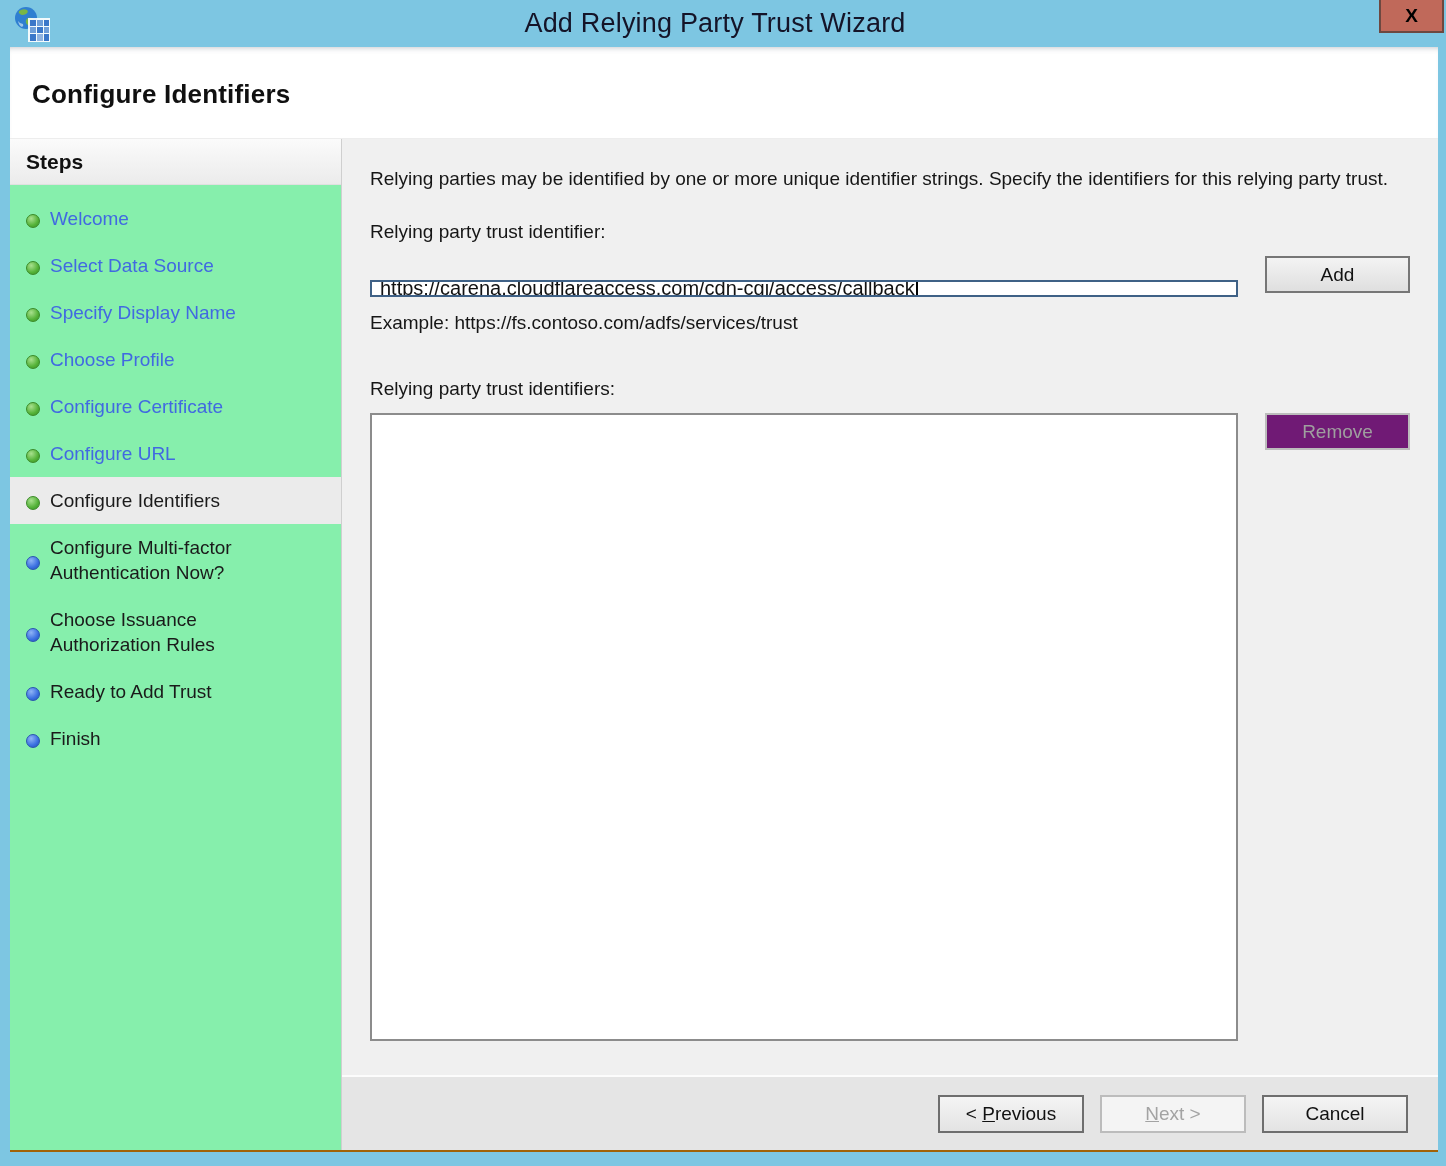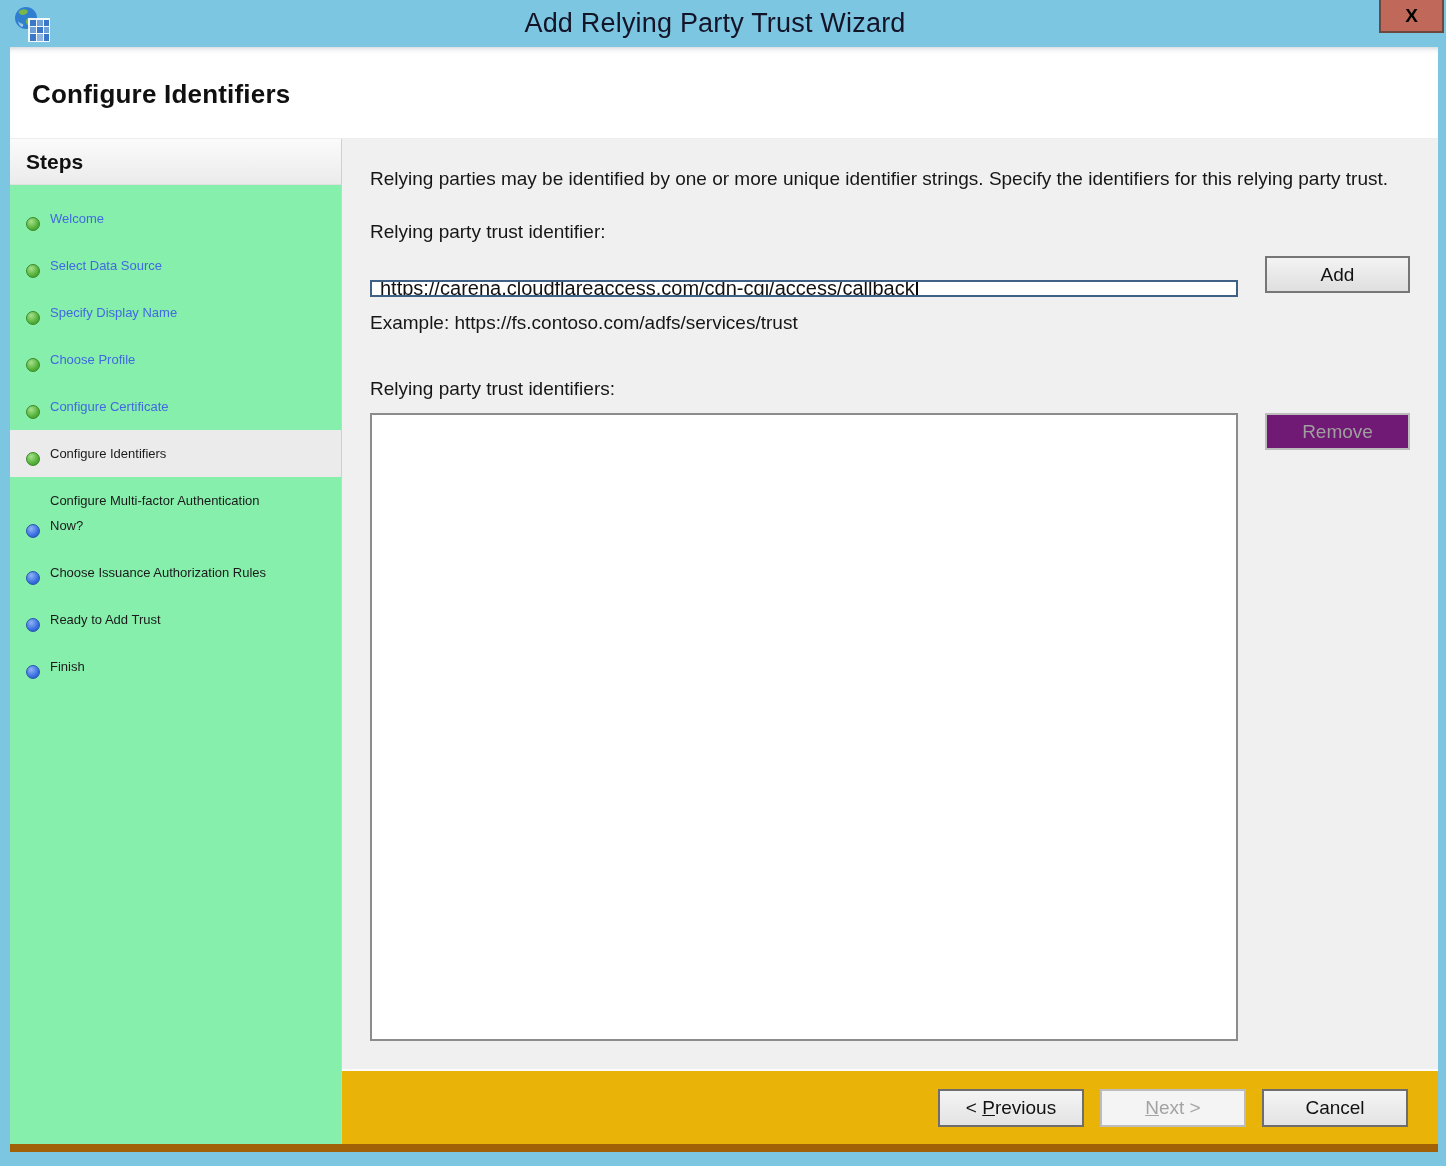--- a/index.html
+++ b/index.html
@@ -35,21 +35,21 @@
     color: #000; font-family: "Liberation Sans", sans-serif;
     font-weight: bold; font-size: 19px; line-height: 1;
     cursor: pointer;
   }
 
   
   .dialog {
     flex: 1;
     margin: 0 8px 14px 10px;
     background: #ffffff;
-    border-bottom: 8px solid #a16207;
+    border-bottom: 2px solid #a16207;
     display: flex; flex-direction: column;
     box-shadow: inset 0 5px 6px -5px rgba(90,100,110,.45);
     overflow: hidden;
   }
   .page-header {
     flex: 0 0 92px;
     padding: 32px 0 0 22px;
     border-bottom: 1px solid #ededed;
   }
   .page-header h1 { font-size: 26px; font-weight: bold; color: #101010; letter-spacing: .2px; }
@@ -64,23 +64,23 @@
     display: flex; flex-direction: column;
   }
   .steps-title {
     padding: 11px 16px 10px 16px;
     font-size: 21px; font-weight: bold; color: #111;
     background: linear-gradient(to bottom, #fbfbfb, #ebebeb);
     border-bottom: 1px solid #e0e0e0;
   }
   .steps-list { padding-top: 10px; }
   .step {
-    display: flex; align-items: flex-end;
+    display: flex; align-items: center;
     padding: 11px 8px 11px 16px;
-    font-size: 13px; line-height: 25px;
+    font-size: 19px; line-height: 25px;
   }
   .step .bullet {
     flex: 0 0 14px; width: 14px; height: 14px;
     border-radius: 50%;
     margin: 5px 10px 0 0;
   }
   .step.done .bullet, .step.current .bullet {
     background: radial-gradient(circle at 35% 30%, #a8e08e, #54b238 60%, #3c8f28);
     border: 1px solid #3a8a27;
   }
@@ -136,21 +136,21 @@
   .example { font-size: 19px; color: #161616; margin-bottom: 44px; }
   .listbox {
     width: 868px; height: 628px;
     background: #ffffff;
     border: 2px solid #8c8c8c;
   }
 
   
   .footer {
     flex: 0 0 75px;
-    background: #eab308;
+    background: #e5e5e5;
     border-top: 2px solid #fcfcfc;
     display: flex; align-items: center; justify-content: flex-end;
     padding-right: 30px;
   }
   .footer .fbtn {
     width: 146px; height: 38px;
     margin-left: 16px;
     background: linear-gradient(to bottom, #f4f4f4, #e3e3e3);
     border: 2px solid #6e6e6e;
     font-family: "Liberation Sans", sans-serif;
@@ -215,20 +215,24 @@
               <span class="label">Specify Display Name</span>
             </div>
             <div class="step done">
               <span class="bullet"></span>
               <span class="label">Choose Profile</span>
             </div>
             <div class="step done">
               <span class="bullet"></span>
               <span class="label">Configure Certificate</span>
             </div>
+            <div class="step done">
+              <span class="bullet"></span>
+              <span class="label">Configure URL</span>
+            </div>
             <div class="step current">
               <span class="bullet"></span>
               <span class="label">Configure Identifiers</span>
             </div>
             <div class="step todo">
               <span class="bullet"></span>
               <span class="label">Configure Multi-factor Authentication Now?</span>
             </div>
             <div class="step todo">
               <span class="bullet"></span>

